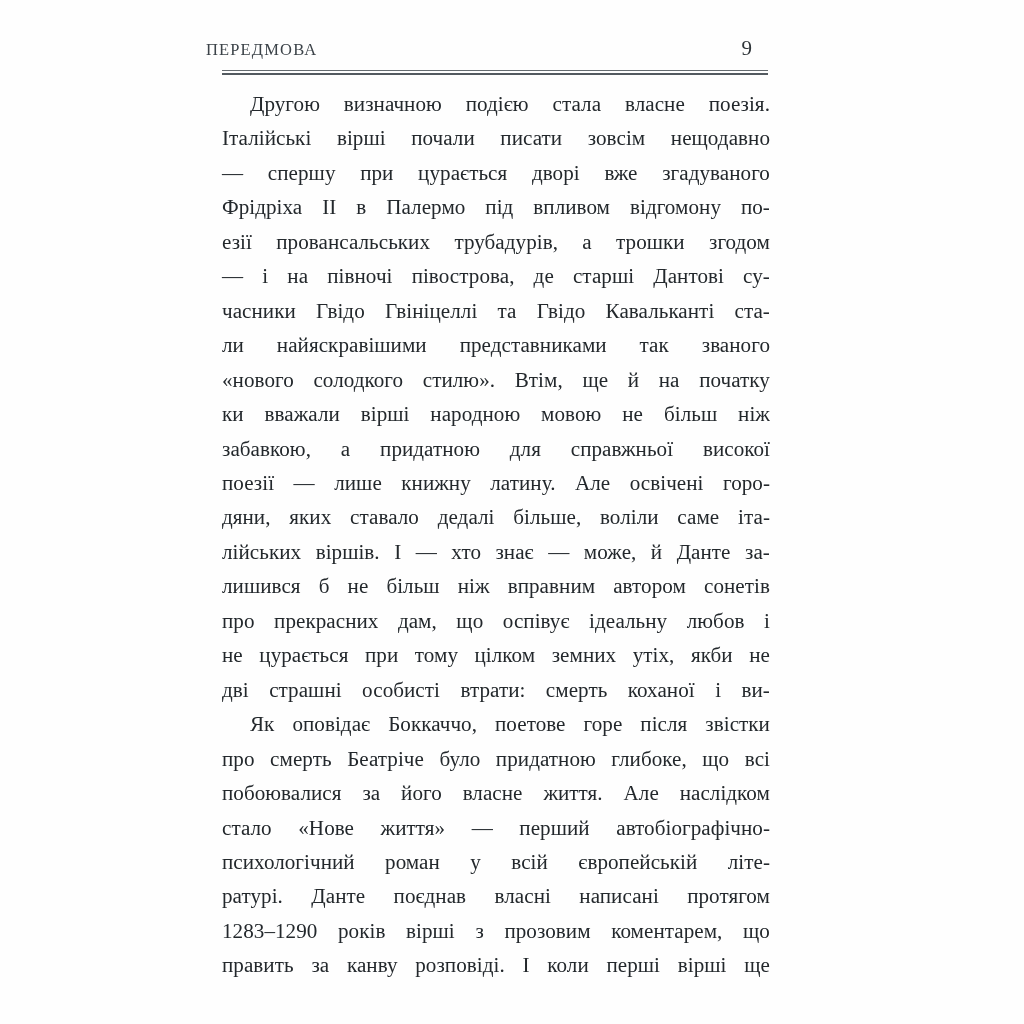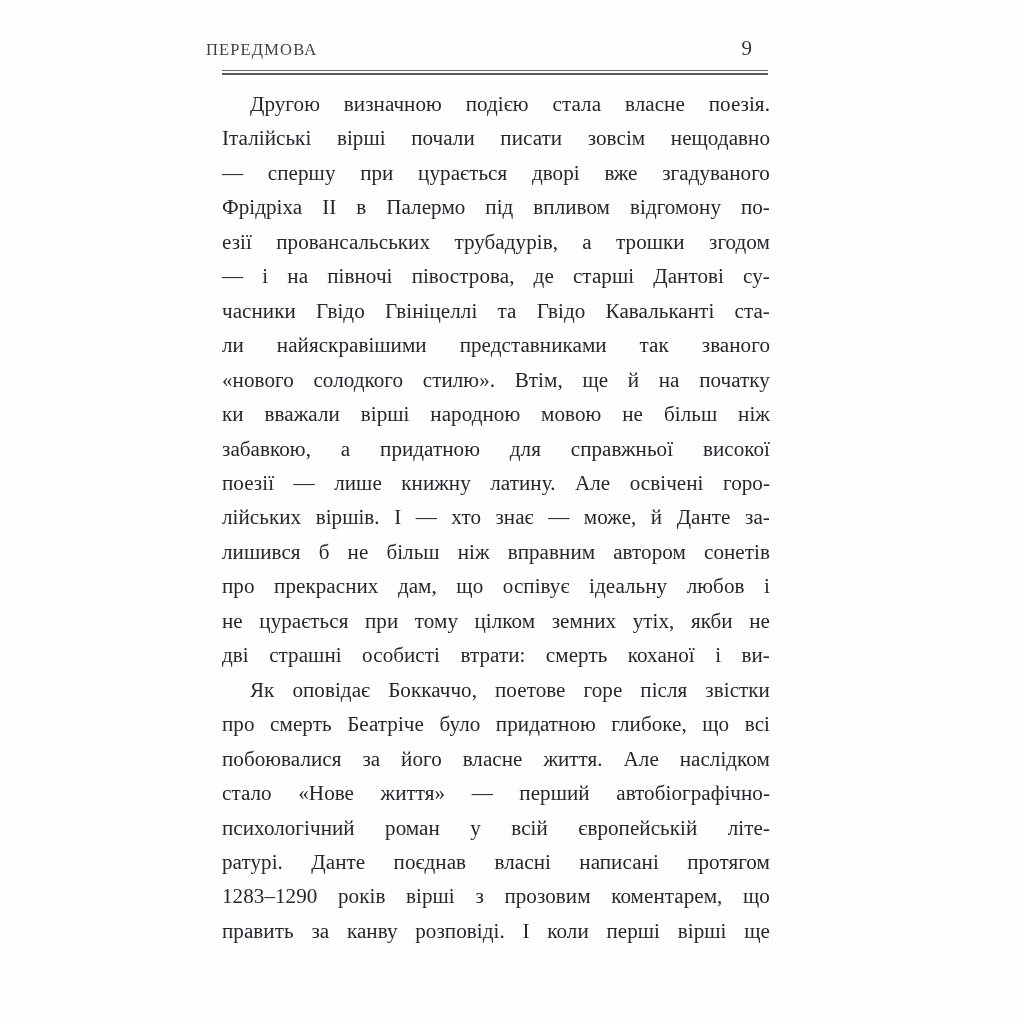--- a/index.html
+++ b/index.html
@@ -234,20 +234,30 @@
           <span>поезії</span>
           <span>—</span>
           <span>лише</span>
           <span>книжну</span>
           <span>латину.</span>
           <span>Але</span>
           <span>освічені</span>
           <span>горо-</span>
         </span>
         <span class="line justify">
+          <span>дяни,</span>
+          <span>яких</span>
+          <span>ставало</span>
+          <span>дедалі</span>
+          <span>більше,</span>
+          <span>воліли</span>
+          <span>саме</span>
+          <span>іта-</span>
+        </span>
+        <span class="line justify">
           <span>лійських</span>
           <span>віршів.</span>
           <span>І</span>
           <span>—</span>
           <span>хто</span>
           <span>знає</span>
           <span>—</span>
           <span>може,</span>
           <span>й</span>
           <span>Данте</span>

